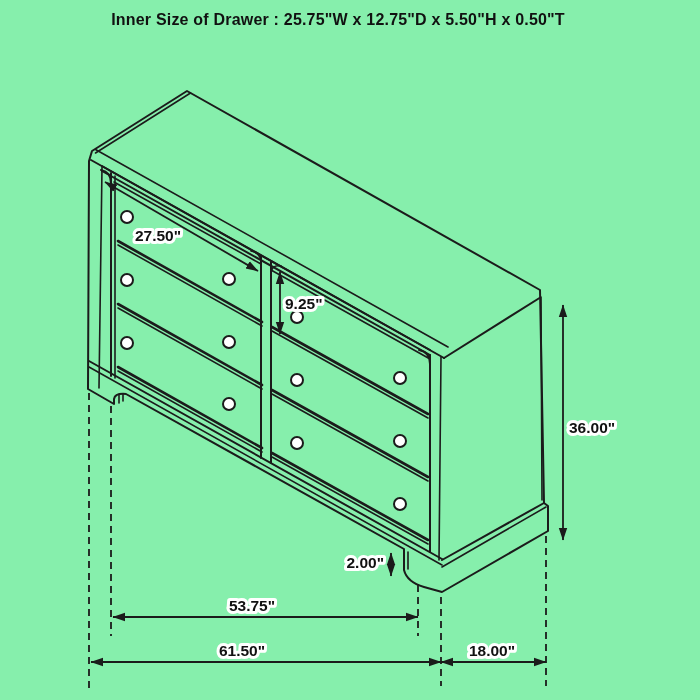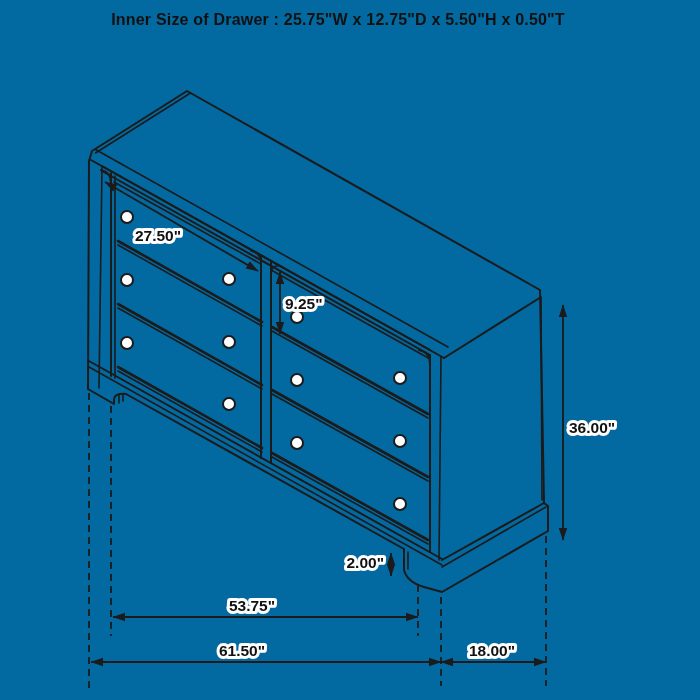--- a/index.html
+++ b/index.html
@@ -1,16 +1,16 @@
 <!DOCTYPE html>
 <html><head>
 <meta charset="utf-8">
 <style>
   html,body{margin:0;padding:0;background:#ffffff;}
-  .page{position:relative;width:700px;height:700px;background:#0369a1;overflow:hidden;
+  .page{position:relative;width:700px;height:700px;background:#86efac;overflow:hidden;
         font-family:"Liberation Sans",sans-serif;}
   .title{position:absolute;top:11px;left:0;width:676px;text-align:center;
          font-size:16px;font-weight:bold;color:#111;letter-spacing:0.2px;}
   svg{position:absolute;top:0;left:0;}
   .cab{stroke:#1b1b1b;fill:none;stroke-width:2;stroke-linecap:round;stroke-linejoin:round;}
   .thin{stroke-width:1.6;}
   .gap{stroke-width:2.6;}
   .knob{stroke:#1b1b1b;fill:#ffffff;stroke-width:2;}
   .dim{stroke:#1b1b1b;fill:none;stroke-width:1.8;}
   .ext{stroke:#1b1b1b;fill:none;stroke-width:1.8;stroke-dasharray:7 5;}

